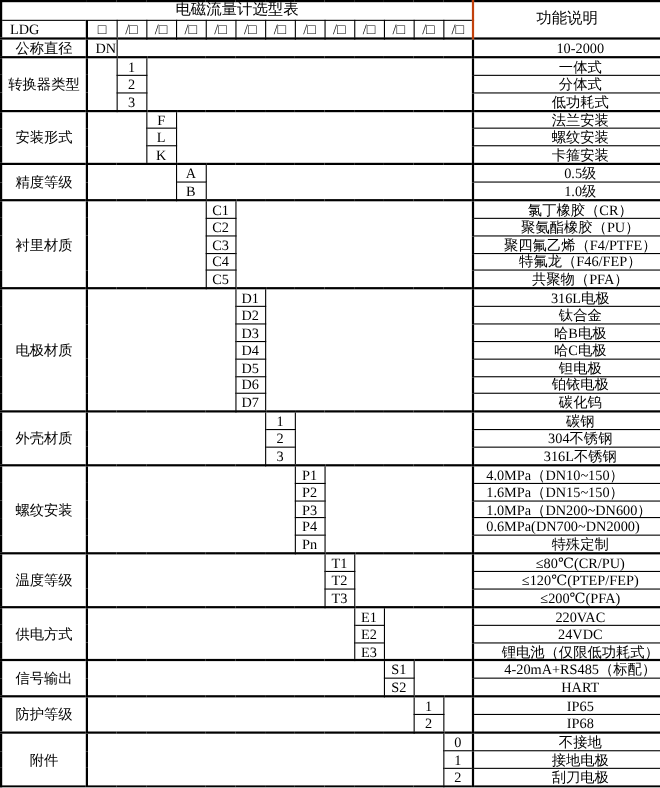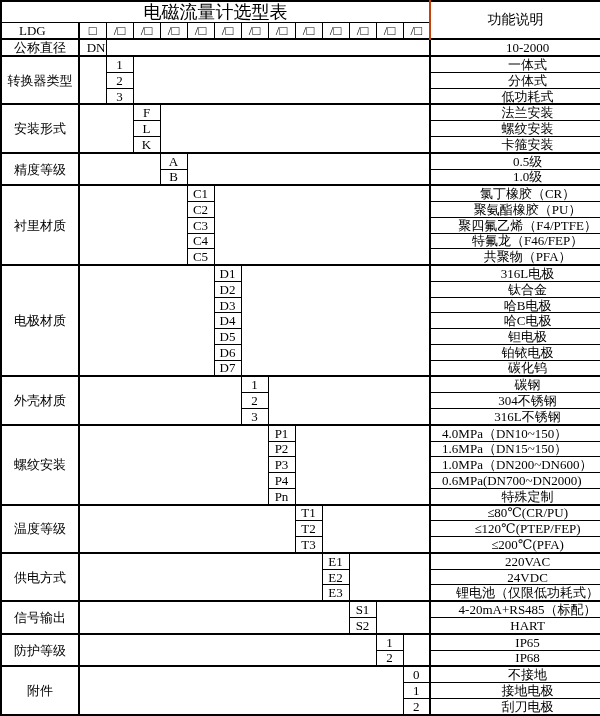--- a/index.html
+++ b/index.html
@@ -13,24 +13,24 @@
   td{
     border:1px solid #000;
     padding:0;
     font-size:13px;
     line-height:1;
     text-align:center;
     vertical-align:middle;
     overflow:hidden;
     white-space:nowrap;
   }
-  td.title{font-size:18px;}
+  td.title{font-size:14px;}
   td.fn{font-size:14px;border-left:2px solid #c2410c;}
   td.cat{border-right:2px solid #000;}
-  td.lbl{text-align:left;padding-left:17px;border-right:2px solid #000;}
+  td.lbl{text-align:left;padding-left:7px;border-right:2px solid #000;}
   td.code{font-size:13px;}
   td.desc{border-left:2px solid #000;padding-left:24px;}
   td.desc.dl{text-align:left;padding-left:11px;}
   td.empty{background:#fff;}
   tr.bs td{border-top:2px solid #000;}
   td.dncode{text-align:right;padding-left:6px;}
 </style>
 </head>
 <body>
 

